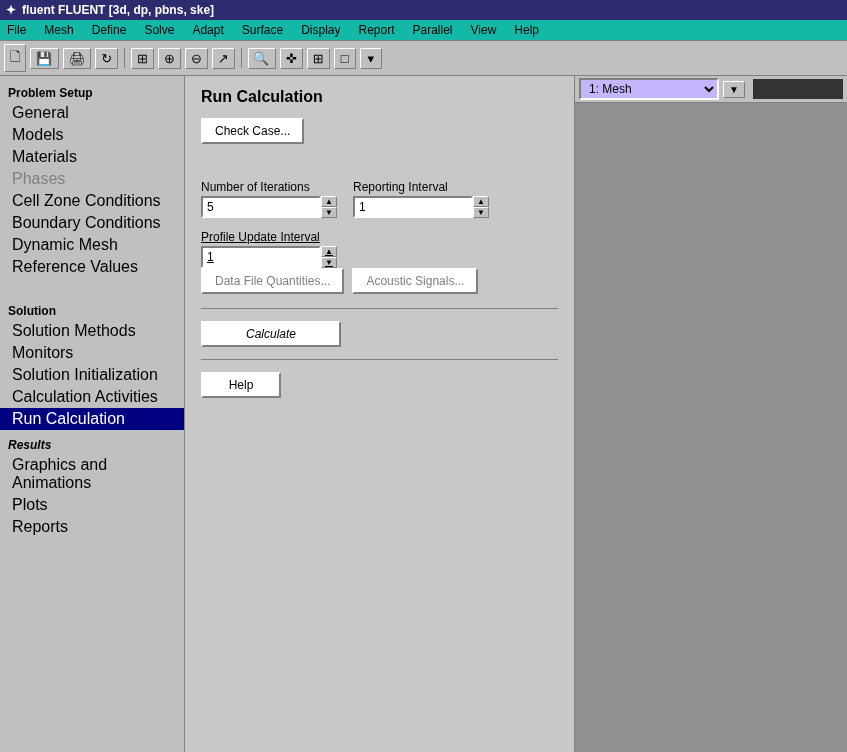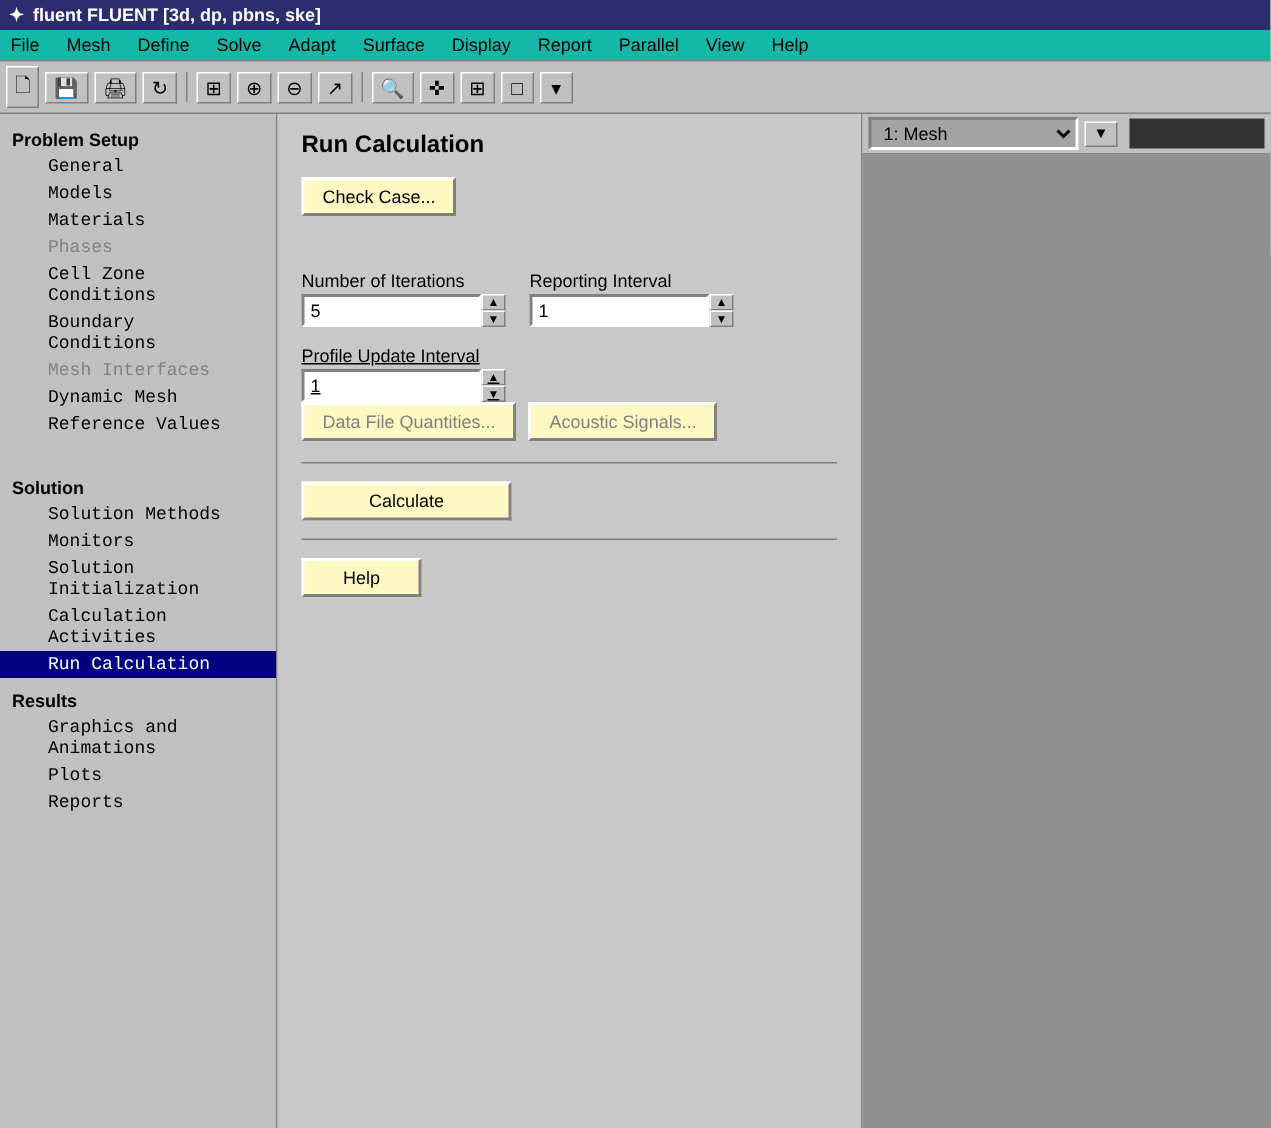--- a/index.html
+++ b/index.html
@@ -80,25 +80,24 @@
       overflow-y: auto;
       flex-shrink: 0;
     }
     .sidebar-section-header {
       font-weight: bold;
       font-size: 12px;
       padding: 2px 8px;
       color: #000;
     }
     .sidebar-item {
-      padding: 2px 32px;
-      font-size: 12px;
+      padding: 2px 12px;
+      font-size: 16px;
       cursor: pointer;
       color: #000;
-      font-family: Liberation Mono, monospace;
     }
     .sidebar-item.active {
       background: #000080;
       color: white;
     }
     .sidebar-item.disabled {
       color: #808080;
       cursor: default;
     }
 
@@ -118,21 +117,21 @@
     }
     #panel h2 {
       font-size: 16px;
       font-weight: bold;
       margin-bottom: 12px;
       color: #000;
     }
 
     
     .win-btn {
-      background: #fef9c3;
+      background: #ffffff;
       border: 2px solid;
       border-top-color: #ffffff;
       border-left-color: #ffffff;
       border-bottom-color: #808080;
       border-right-color: #808080;
       padding: 4px 12px;
       cursor: pointer;
       font-size: 12px;
       min-width: 80px;
     }
@@ -218,21 +217,21 @@
     }
     #graphics-toolbar {
       background: #c0c0c0;
       border-bottom: 1px solid #808080;
       padding: 2px 4px;
       display: flex;
       align-items: center;
       gap: 4px;
     }
     .graphics-select {
-      background: #a3a3a3;
+      background: #c4b5fd;
       border: 2px solid;
       border-top-color: #808080;
       border-left-color: #808080;
       border-bottom-color: #ffffff;
       border-right-color: #ffffff;
       padding: 1px 4px;
       font-size: 12px;
       width: 140px;
     }
     #graphics-canvas {
@@ -284,32 +283,31 @@
 
   <div id="sidebar">
 
     <div class="sidebar-section-header">Problem Setup</div>
     <div class="sidebar-item">General</div>
     <div class="sidebar-item">Models</div>
     <div class="sidebar-item">Materials</div>
     <div class="sidebar-item disabled">Phases</div>
     <div class="sidebar-item">Cell Zone Conditions</div>
     <div class="sidebar-item">Boundary Conditions</div>
-    <div class="sidebar-item disabled">Mesh Interfaces</div>
     <div class="sidebar-item">Dynamic Mesh</div>
     <div class="sidebar-item">Reference Values</div>
 
     <div class="sidebar-section-header" style="margin-top:24px;">Solution</div>
     <div class="sidebar-item">Solution Methods</div>
     <div class="sidebar-item">Monitors</div>
     <div class="sidebar-item">Solution Initialization</div>
     <div class="sidebar-item">Calculation Activities</div>
     <div class="sidebar-item active">Run Calculation</div>
 
-    <div class="sidebar-section-header" style="margin-top:6px;">Results</div>
+    <div class="sidebar-section-header" style="margin-top:6px;font-style:italic;">Results</div>
     <div class="sidebar-item">Graphics and Animations</div>
     <div class="sidebar-item">Plots</div>
     <div class="sidebar-item">Reports</div>
 
   </div>
 
   <div id="content-area">
 
     <div id="panel">
       <h2>Run Calculation</h2>
@@ -353,21 +351,21 @@
       </div>
 
       <div class="btn-row">
         <button class="win-btn disabled" style="color:#808080;">Data File Quantities...</button>
         <button class="win-btn disabled" style="color:#808080;">Acoustic Signals...</button>
       </div>
 
       <hr class="divider">
 
       <div style="margin-bottom: 12px;">
-        <button class="win-btn" style="width:140px; text-align:center;">Calculate</button>
+        <button class="win-btn" style="width:140px; text-align:center;font-style:italic;">Calculate</button>
       </div>
 
       <hr class="divider">
 
       <div>
         <button class="win-btn">Help</button>
       </div>
 
     </div>
 

